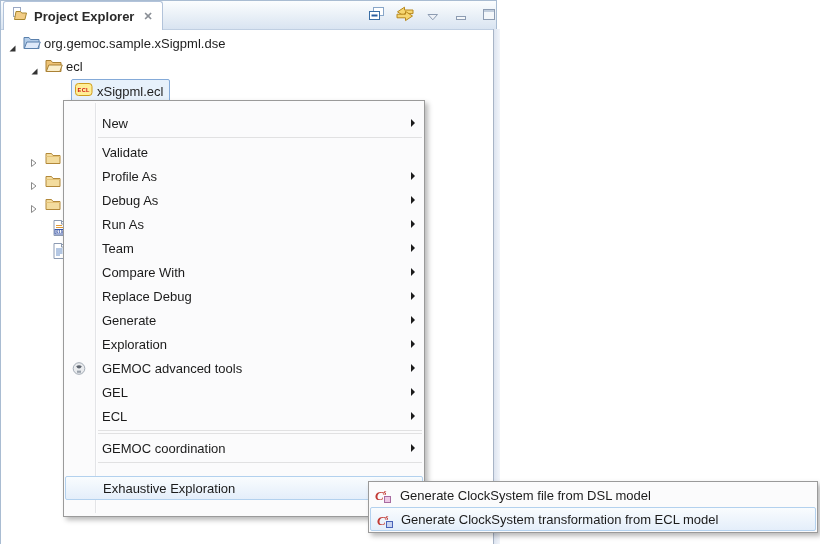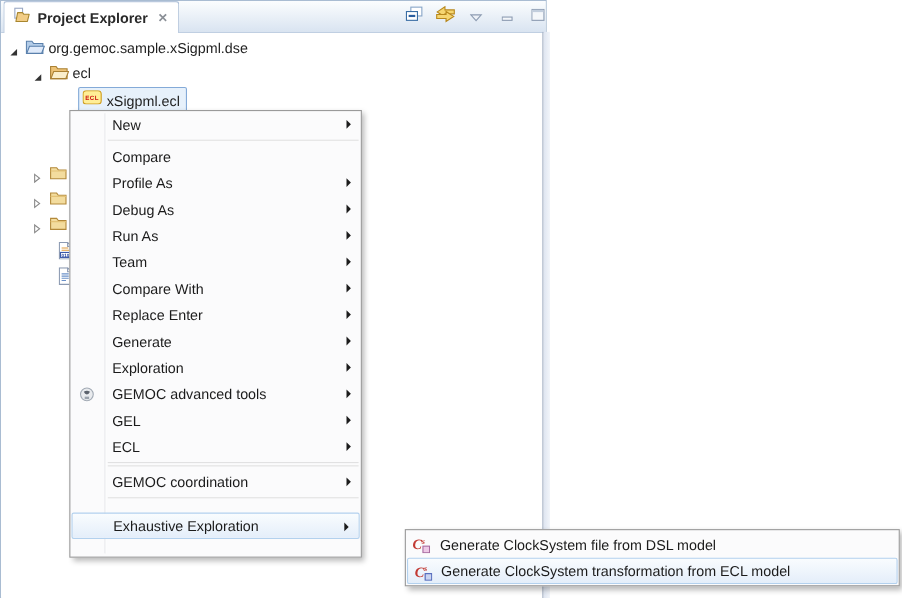--- a/index.html
+++ b/index.html
@@ -31,21 +31,21 @@
   .tarrow { position: absolute; top: 6px; }
   .ticn { position: absolute; top: 3px; }
   .tlbl { position: absolute; top: 3px; font-size: 13px; color: #1e1e1e; white-space: nowrap; }
   .tsel { position: absolute; top: 0; display: inline-flex; align-items: center; gap: 4px;
     padding: 2px 6px 2px 3px; background: #e7f1fb; border: 1px solid #84aad8; border-radius: 2px; margin-left: 13px; }
   .tsel .tlbl, .tsel .ticn { position: static; }
 
   
   .menu { position: absolute; background: #fbfbfc; border: 1px solid #9a9a9a;
     box-shadow: 3px 3px 5px rgba(0,0,0,0.28); }
-  #context-menu { left: 63px; top: 100px; width: 266px; padding: 0 0 3px; z-index: 10; }
+  #context-menu { left: 63px; top: 100px; width: 362px; padding: 10px 0 3px; z-index: 10; }
   #context-menu::before { content: ""; position: absolute; left: 31px; top: 2px; bottom: 3px;
     width: 1px; background: #e3e4e7; }
   #context-menu::after { content: ""; position: absolute; left: 32px; top: 2px; bottom: 3px;
     width: 1px; background: #fdfdfe; }
   .mi { position: relative; height: 24px; display: flex; align-items: center;
     padding: 0 26px 0 38px; font-size: 13px; color: #1b1b1b; white-space: nowrap; z-index: 1; }
   .mi .sc { margin-left: auto; color: #1b1b1b; }
   .mi .arrow { position: absolute; right: 9px; top: 8px; width: 0; height: 0;
     border-left: 4px solid #1c1c1c; border-top: 4px solid transparent; border-bottom: 4px solid transparent; }
   .mi .gicon { position: absolute; left: 8px; top: 5px; }
@@ -190,21 +190,21 @@
 
   <div id="sash"></div>
 
   <div id="context-menu" class="menu">
       <div class="mi">
         <span class="lbl">New</span>
         <span class="arrow"></span>
       </div>
       <div class="sep"></div>
       <div class="mi">
-        <span class="lbl">Compare</span>
+        <span class="lbl">Validate</span>
       </div>
       <div class="mi">
         <span class="lbl">Profile As</span>
         <span class="arrow"></span>
       </div>
       <div class="mi">
         <span class="lbl">Debug As</span>
         <span class="arrow"></span>
       </div>
       <div class="mi">
@@ -213,21 +213,21 @@
       </div>
       <div class="mi">
         <span class="lbl">Team</span>
         <span class="arrow"></span>
       </div>
       <div class="mi">
         <span class="lbl">Compare With</span>
         <span class="arrow"></span>
       </div>
       <div class="mi">
-        <span class="lbl">Replace Enter</span>
+        <span class="lbl">Replace Debug</span>
         <span class="arrow"></span>
       </div>
       <div class="mi">
         <span class="lbl">Generate</span>
         <span class="arrow"></span>
       </div>
       <div class="mi">
         <span class="lbl">Exploration</span>
         <span class="arrow"></span>
       </div>

